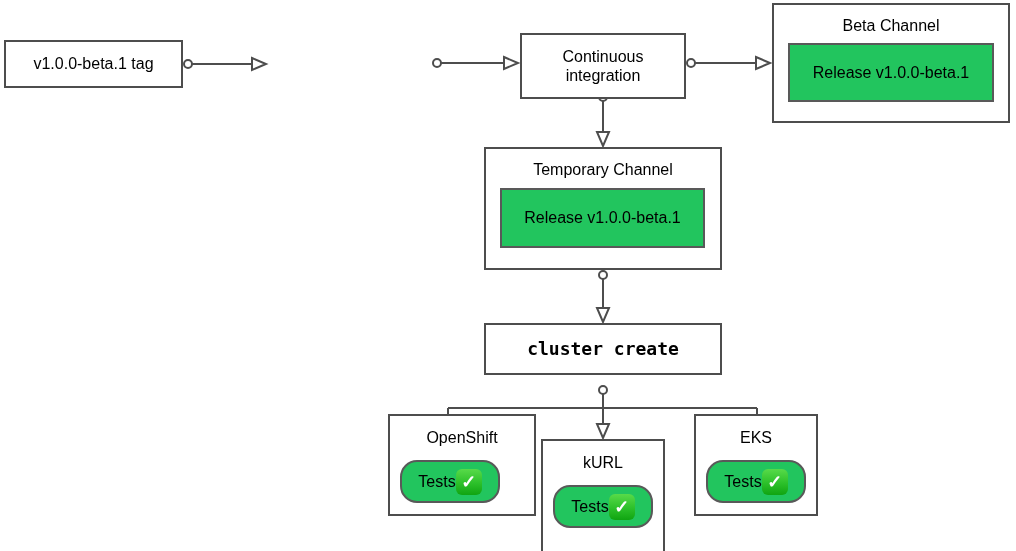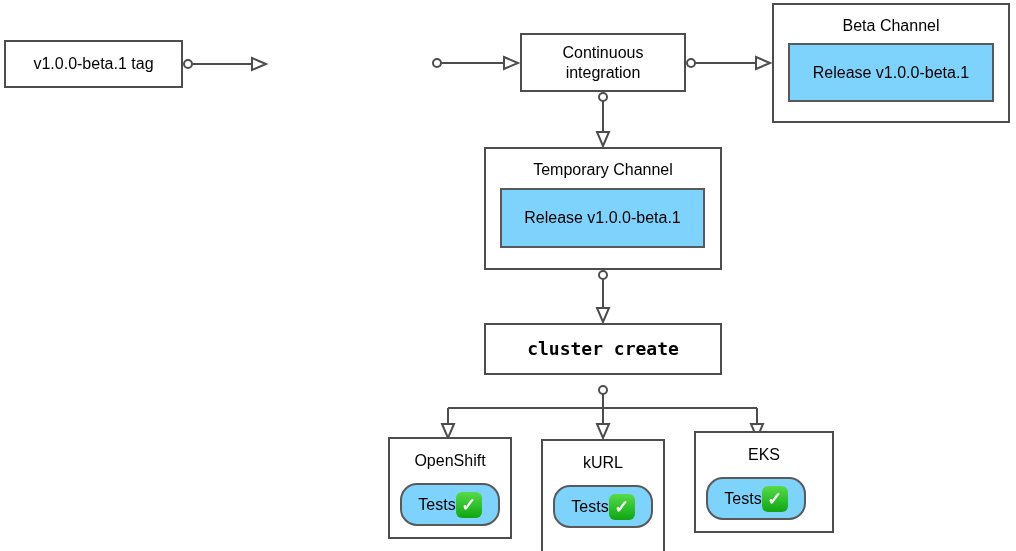--- a/index.html
+++ b/index.html
@@ -70,21 +70,21 @@
     font-size: 16px;
     margin-top: 12px;
   }
   .cluster .group-title {
     margin-top: 13px;
   }
   .sub-box {
     position: absolute;
     box-sizing: border-box;
     border: 2px solid #595959;
-    background: #7dd3fc;
+    background: #22c55e;
     display: flex;
     align-items: center;
     justify-content: center;
     font-size: 16px;
   }
   .tests {
     border-radius: 17px;
   }
   .check-icon {
     width: 26px;
@@ -142,21 +142,21 @@
       <polygon points="597,424 609,424 603,438"></polygon>
       <polygon points="751,424 763,424 757,438"></polygon>
     </g>
   </svg>
 
   <div class="node" style="left:4px; top:40px; width:179px; height:48px;">
     <span class="label">v1.0.0-beta.1 tag</span>
   </div>
 
 
-  <div class="node" style="left:520px; top:33px; width:166px; height:59px;">
+  <div class="node" style="left:520px; top:33px; width:166px; height:66px;">
     <span class="label">Continuous
 integration</span>
   </div>
 
   <div class="group" style="left:772px; top:3px; width:238px; height:120px;">
     <div class="group-title">Beta Channel</div>
     <div class="sub-box" style="left:14px; top:38px; width:206px; height:59px;">
       <span class="label">Release v1.0.0-beta.1</span>
     </div>
   </div>
@@ -165,41 +165,41 @@
     <div class="group-title">Temporary Channel</div>
     <div class="sub-box" style="left:14px; top:39px; width:205px; height:60px;">
       <span class="label">Release v1.0.0-beta.1</span>
     </div>
   </div>
 
   <div class="node" style="left:484px; top:323px; width:238px; height:52px;">
     <span class="label mono-label">cluster create</span>
   </div>
 
-  <div class="group cluster" style="left:388px; top:437px; width:124px; height:102px;">
+  <div class="group cluster" style="left:388px; top:414px; width:148px; height:102px;">
     <div class="group-title">OpenShift</div>
     <div class="sub-box tests" style="left:10px; top:44px; width:100px; height:43px;">
       <span class="label">Tests</span>
       <span class="check-icon">
         <span>✓</span>
       </span>
     </div>
   </div>
 
   <div class="group cluster" style="left:541px; top:439px; width:124px; height:126px;">
     <div class="group-title">kURL</div>
     <div class="sub-box tests" style="left:10px; top:44px; width:100px; height:43px;">
       <span class="label">Tests</span>
       <span class="check-icon">
         <span>✓</span>
       </span>
     </div>
   </div>
 
-  <div class="group cluster" style="left:694px; top:431px; width:140px; height:102px;">
+  <div class="group cluster" style="left:694px; top:414px; width:124px; height:102px;">
     <div class="group-title">EKS</div>
     <div class="sub-box tests" style="left:10px; top:44px; width:100px; height:43px;">
       <span class="label">Tests</span>
       <span class="check-icon">
         <span>✓</span>
       </span>
     </div>
   </div>
 
 </div>

